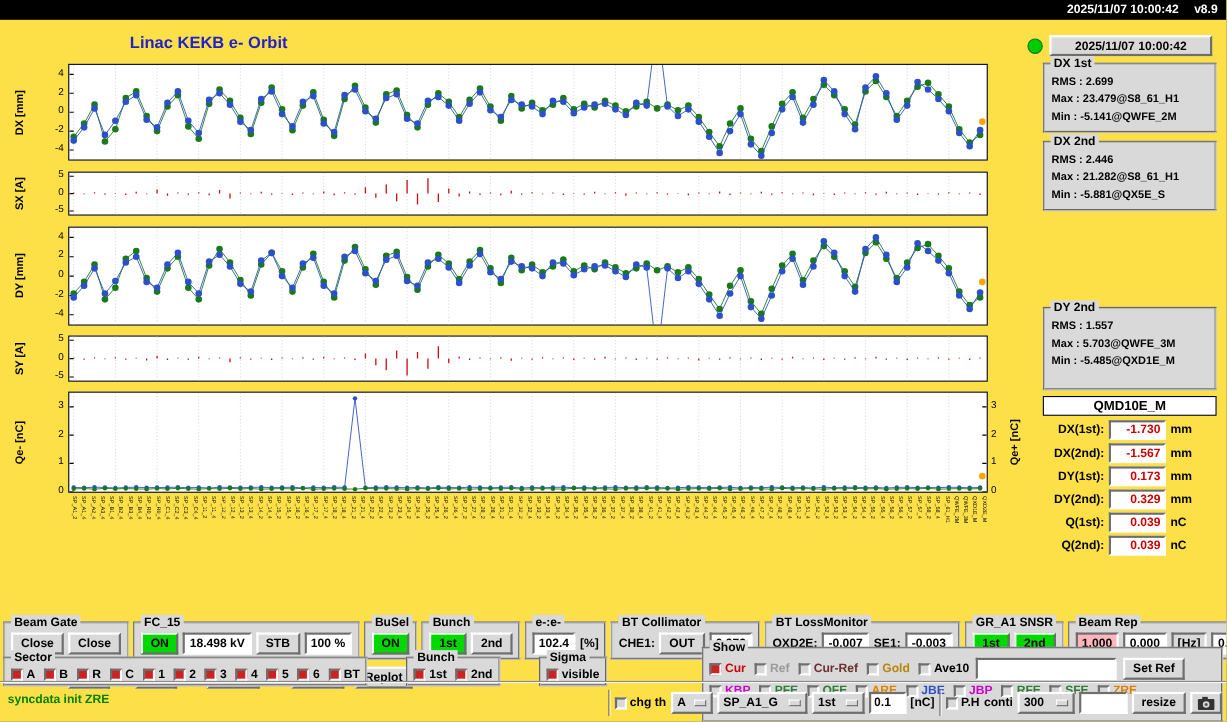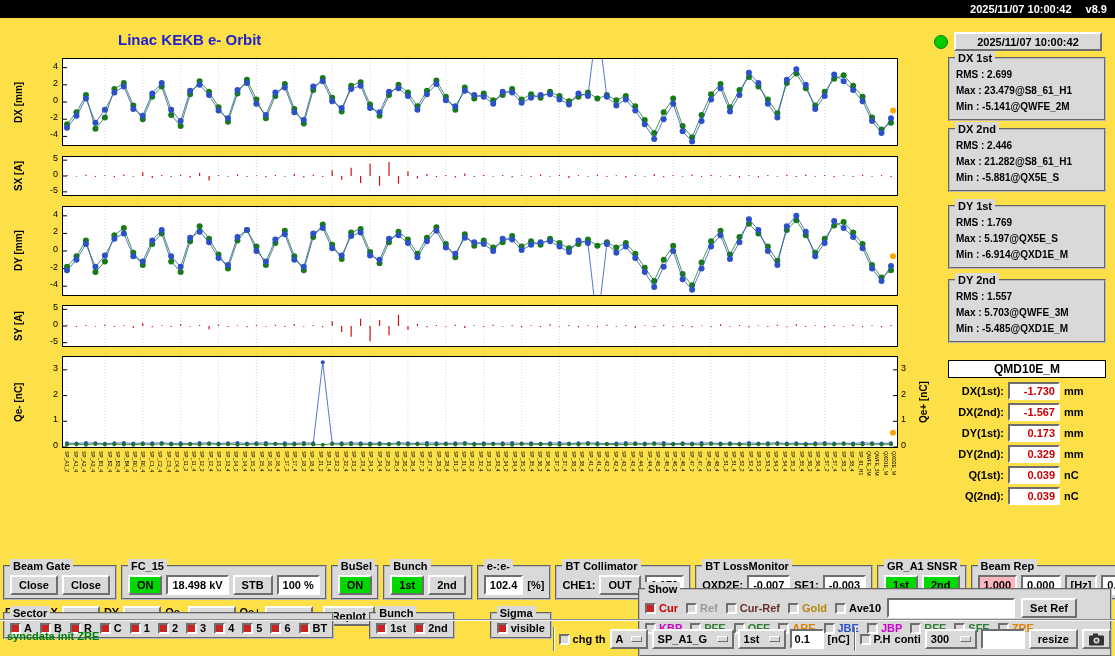--- a/index.html
+++ b/index.html
@@ -1102,27 +1102,21 @@
     <div class="statrow">RMS : 2.699</div>
     <div class="statrow">Max : 23.479@S8_61_H1</div>
     <div class="statrow">Min : -5.141@QWFE_2M</div>
   </div>
   <div class="frame statbox" style="position:absolute;left:948px;top:128px;width:158px;height:64px;">
     <span class="flabel">DX 2nd</span>
     <div class="statrow">RMS : 2.446</div>
     <div class="statrow">Max : 21.282@S8_61_H1</div>
     <div class="statrow">Min : -5.881@QX5E_S</div>
   </div>
-  <div class="frame statbox" style="position:absolute;left:948px;top:205px;width:158px;height:64px;">
-    <span class="flabel">DY 1st</span>
-    <div class="statrow">RMS : 1.769</div>
-    <div class="statrow">Max : 5.197@QX5E_S</div>
-    <div class="statrow">Min : -6.914@QXD1E_M</div>
-  </div>
-  <div class="frame statbox" style="position:absolute;left:948px;top:279px;width:158px;height:64px;">
+  <div class="frame statbox" style="position:absolute;left:948px;top:279px;width:158px;height:76px;">
     <span class="flabel">DY 2nd</span>
     <div class="statrow">RMS : 1.557</div>
     <div class="statrow">Max : 5.703@QWFE_3M</div>
     <div class="statrow">Min : -5.485@QXD1E_M</div>
   </div>
 
   <div class="qmd">
     <div class="qmd-title">QMD10E_M</div>
     <div id="qmd-rows">
         <div class="qmdrow">
@@ -1231,21 +1225,21 @@
       <span class="ind"></span>
     </div>
     <span class="lbl">Qe+</span>
     <div class="optionmenu" style="width:48px">
       <span>3.5</span>
       <span class="ind"></span>
     </div>
     <div class="btn" style="margin-left:6px">Replot</div>
   </div>
 
-  <div class="ctlrow" style="left:3px;top:564px;gap:35px;">
+  <div class="ctlrow" style="left:3px;top:549px;gap:35px;">
     <div class="frame">
       <span class="flabel">Sector</span>
       <div class="showitems" id="sector-items">
           <div class="checkitem">
             <span class="checkbox checked"></span>
             <span>A</span>
           </div>
           <div class="checkitem">
             <span class="checkbox checked"></span>
             <span>B</span>

